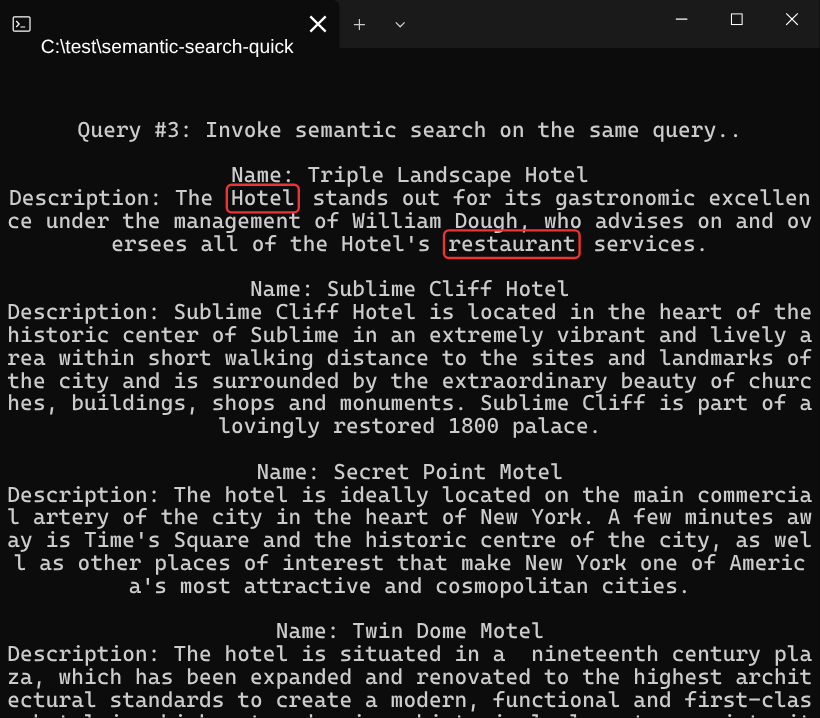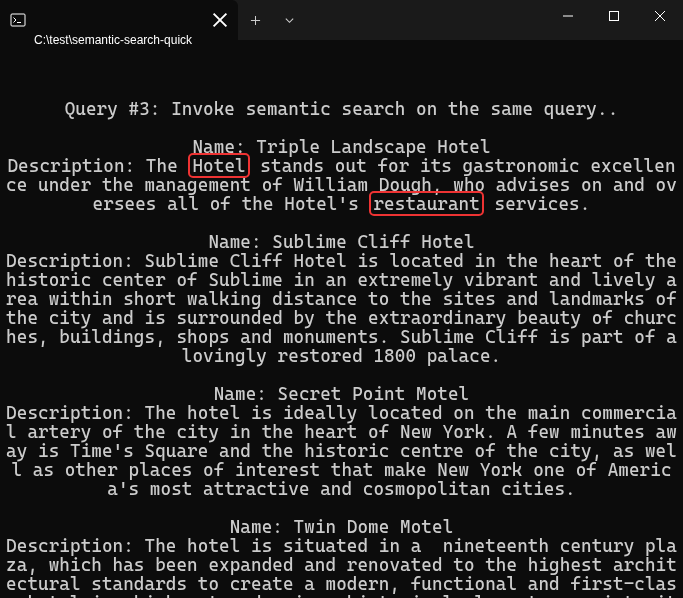--- a/index.html
+++ b/index.html
@@ -35,21 +35,21 @@
       width: 16px;
       height: 16px;
       display: flex;
       align-items: center;
       justify-content: center;
       flex-shrink: 0;
     }
     .tab-icon svg { width: 16px; height: 16px; }
     .tab-title {
       color: #ffffff;
-      font-size: 12px;
+      font-size: 16px;
       font-family: 'Segoe UI', sans-serif;
       flex: 1;
       white-space: nowrap;
       overflow: hidden;
       text-overflow: clip;
       margin-top: 39px;
     }
     .tab-close {
       width: 16px;
       height: 16px;

